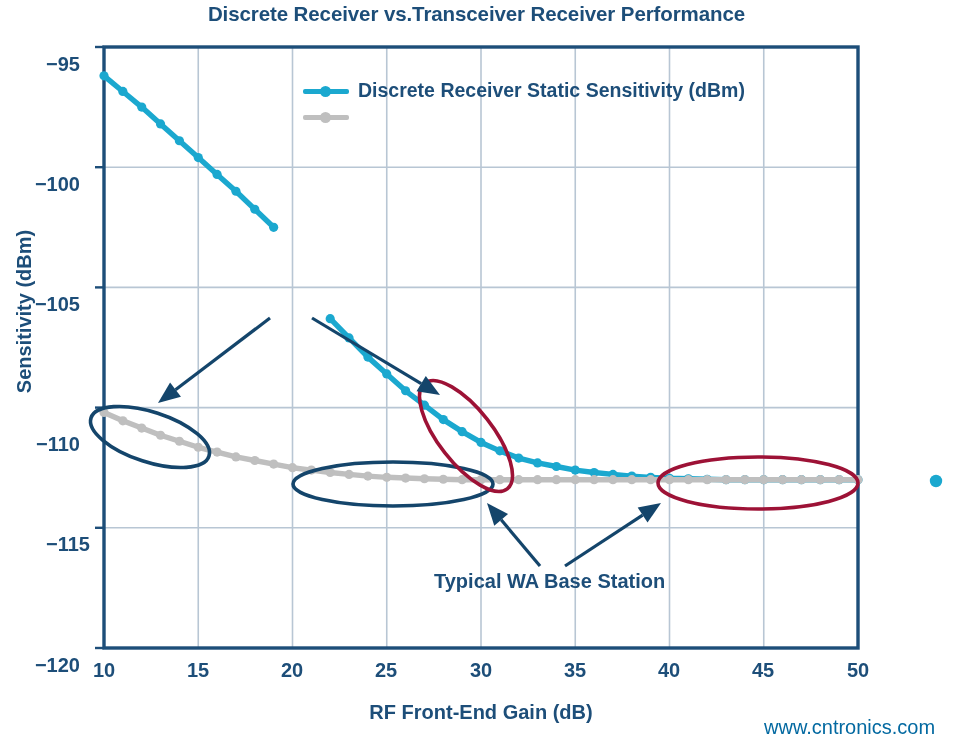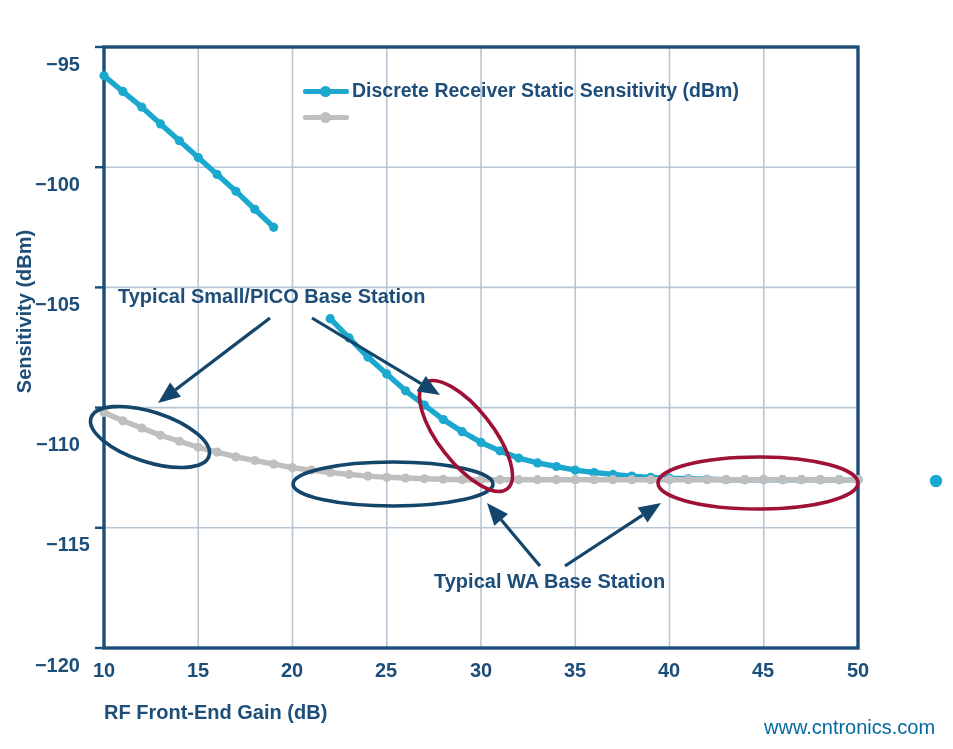--- a/index.html
+++ b/index.html
@@ -40,21 +40,21 @@
     transform-origin: center center;
     font-size: 20px;
     font-weight: bold;
     color: #1d4e79;
   }
   .xlabel {
     position: absolute;
     left: 104px;
     top: 701px;
     width: 754px;
-    text-align: left;
+    text-align: center;
     font-size: 20px;
     font-weight: bold;
     color: #1d4e79;
   }
   .ytick {
     position: absolute;
     width: 78px;
     text-align: right;
     font-size: 20px;
     font-weight: bold;
@@ -72,21 +72,21 @@
   .legend-label {
     font-size: 19.5px;
     font-weight: bold;
     color: #1d4e79;
     white-space: nowrap;
   }
   .legend-row {
     position: absolute;
     display: flex;
     align-items: center;
-    gap: 3px;
+    gap: 9px;
   }
   .legend-swatch {
     position: relative;
     width: 46px;
     height: 14px;
     display: inline-block;
   }
   .legend-swatch .bar {
     position: absolute;
     left: 0; top: 5px;
@@ -114,20 +114,21 @@
     color: #0369a1;
     font-family: "Liberation Sans", sans-serif;
   }
   svg { display: block; }
 </style>
 </head>
 <body>
 
 <div id="figure">
 
+  <div class="chart-title">Discrete Receiver vs.Transceiver Receiver Performance</div>
 
   <div class="ylabel">Sensitivity (dBm)</div>
 
   <div class="xlabel">RF Front-End Gain (dB)</div>
 
   <div class="ytick" style="left:2px; top:33px;">−95</div>
   <div class="ytick" style="left:2px; top:153px;">−100</div>
   <div class="ytick" style="left:2px; top:273px;">−105</div>
   <div class="ytick" style="left:2px; top:413px;">−110</div>
   <div class="ytick" style="left:12px; top:513px;">−115</div>
@@ -281,18 +282,17 @@
     <span class="legend-label">Discrete Receiver Static Sensitivity (dBm)</span>
   </div>
 
   <div class="legend-row" style="left:303px; top:110px;">
     <span class="legend-swatch">
       <span class="bar" id="lg-bar-1" style="background: rgb(191, 191, 191);"></span>
       <span class="dot" id="lg-dot-1" style="background: rgb(191, 191, 191);"></span>
     </span>
   </div>
 
-  <div class="annot" style="left:118px; top:285px;">Typical Small/PICO Base Station</div>
 
   <div class="annot" style="left:434px; top:570px;">Typical WA Base Station</div>
 
   <div class="watermark">www.cntronics.com</div>
 </div>
 
 </body></html>

